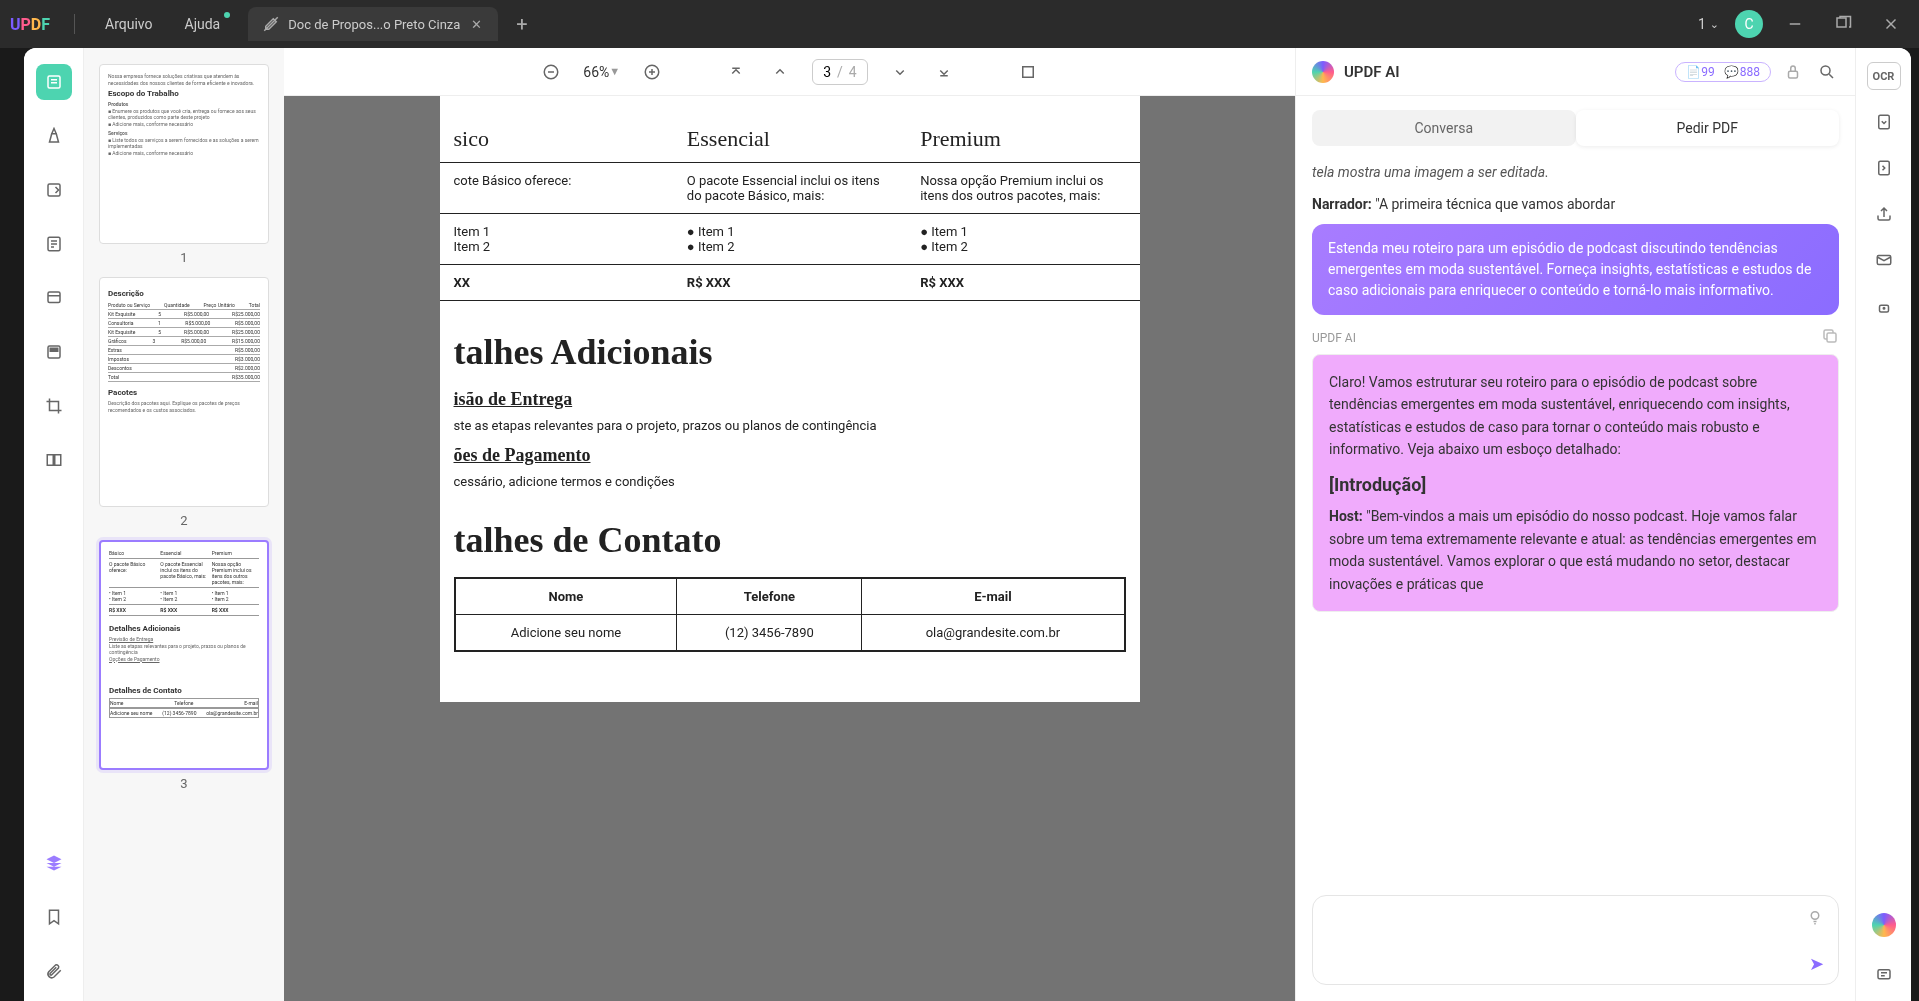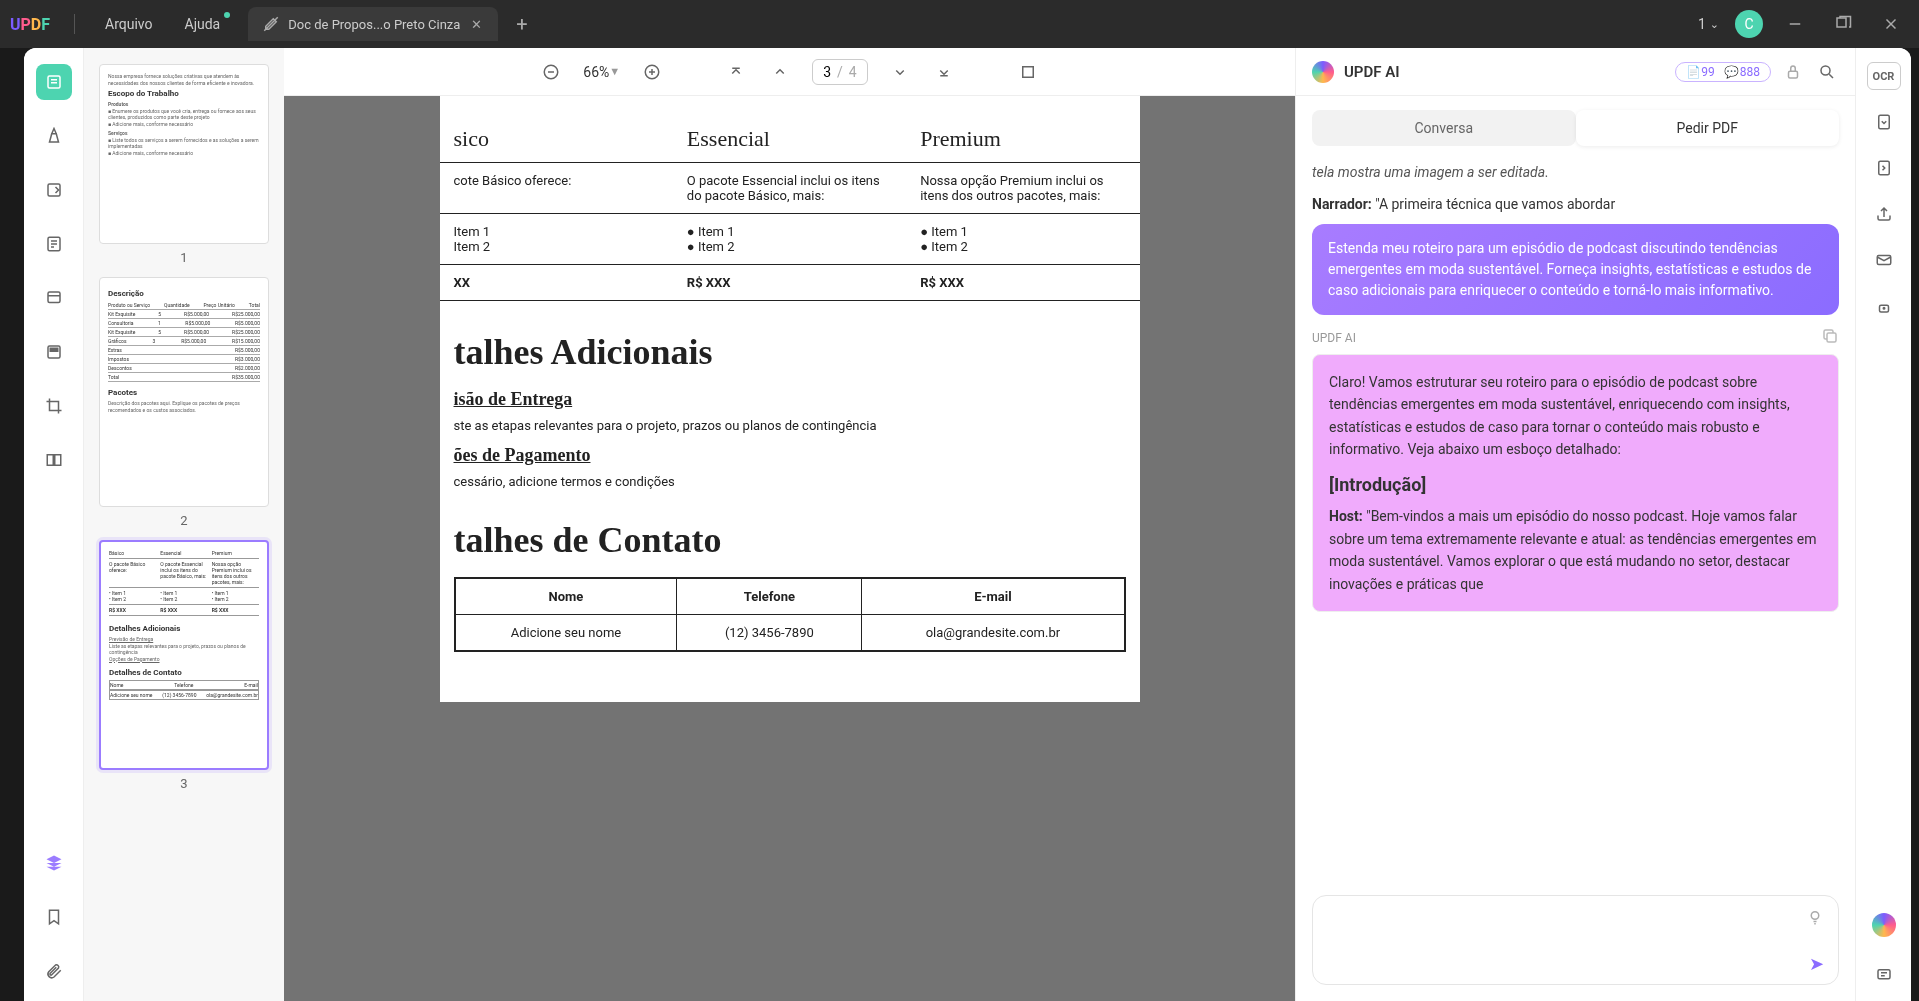--- a/index.html
+++ b/index.html
@@ -292,21 +292,21 @@
           </div>
         <div class="th-3col" style="border-bottom:1px solid #999;padding:2px 0;font-weight:bold">
             <div>R$ XXX</div>
             <div>R$ XXX</div>
             <div>R$ XXX</div>
           </div>
         <div class="th-title" style="margin-top:8px">Detalhes Adicionais</div>
         <div class="th-text" style="text-decoration:underline">Previsão de Entrega</div>
         <div class="th-text">Liste as etapas relevantes para o projeto, prazos ou planos de contingência</div>
         <div class="th-text" style="text-decoration:underline">Opções de Pagamento</div>
-        <div class="th-title" style="margin-top:6px">Detalhes de Contato</div>
+        <div class="th-title" style="margin-top:24px">Detalhes de Contato</div>
         <div class="th-row" style="border:1px solid #999">
             <span>Nome</span>
             <span>Telefone</span>
             <span>E-mail</span>
           </div>
         <div class="th-row" style="border:1px solid #999">
             <span>Adicione seu nome</span>
             <span>(12) 3456-7890</span>
             <span>ola@grandesite.com.br</span>
           </div>

